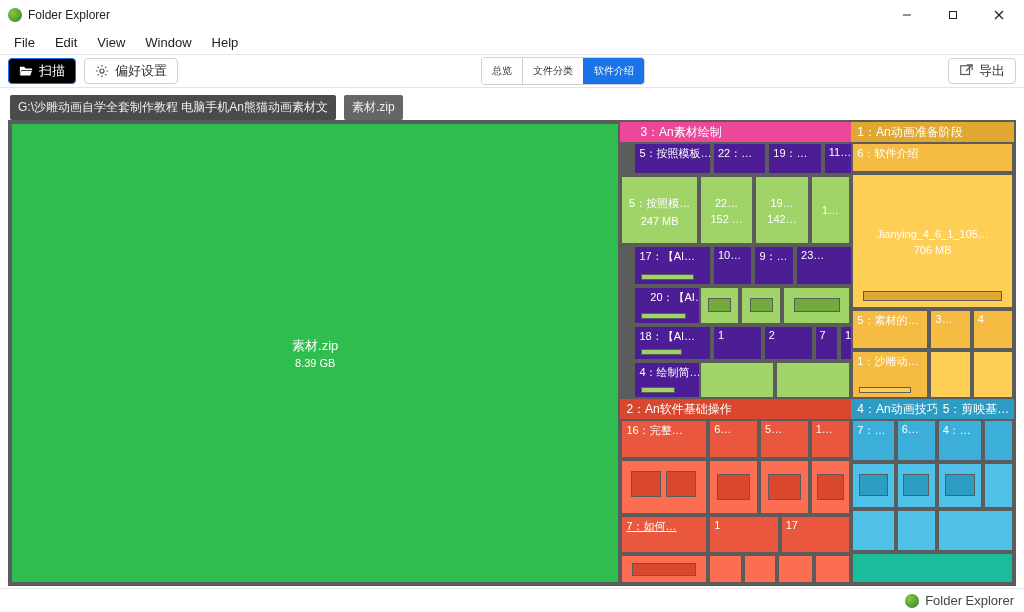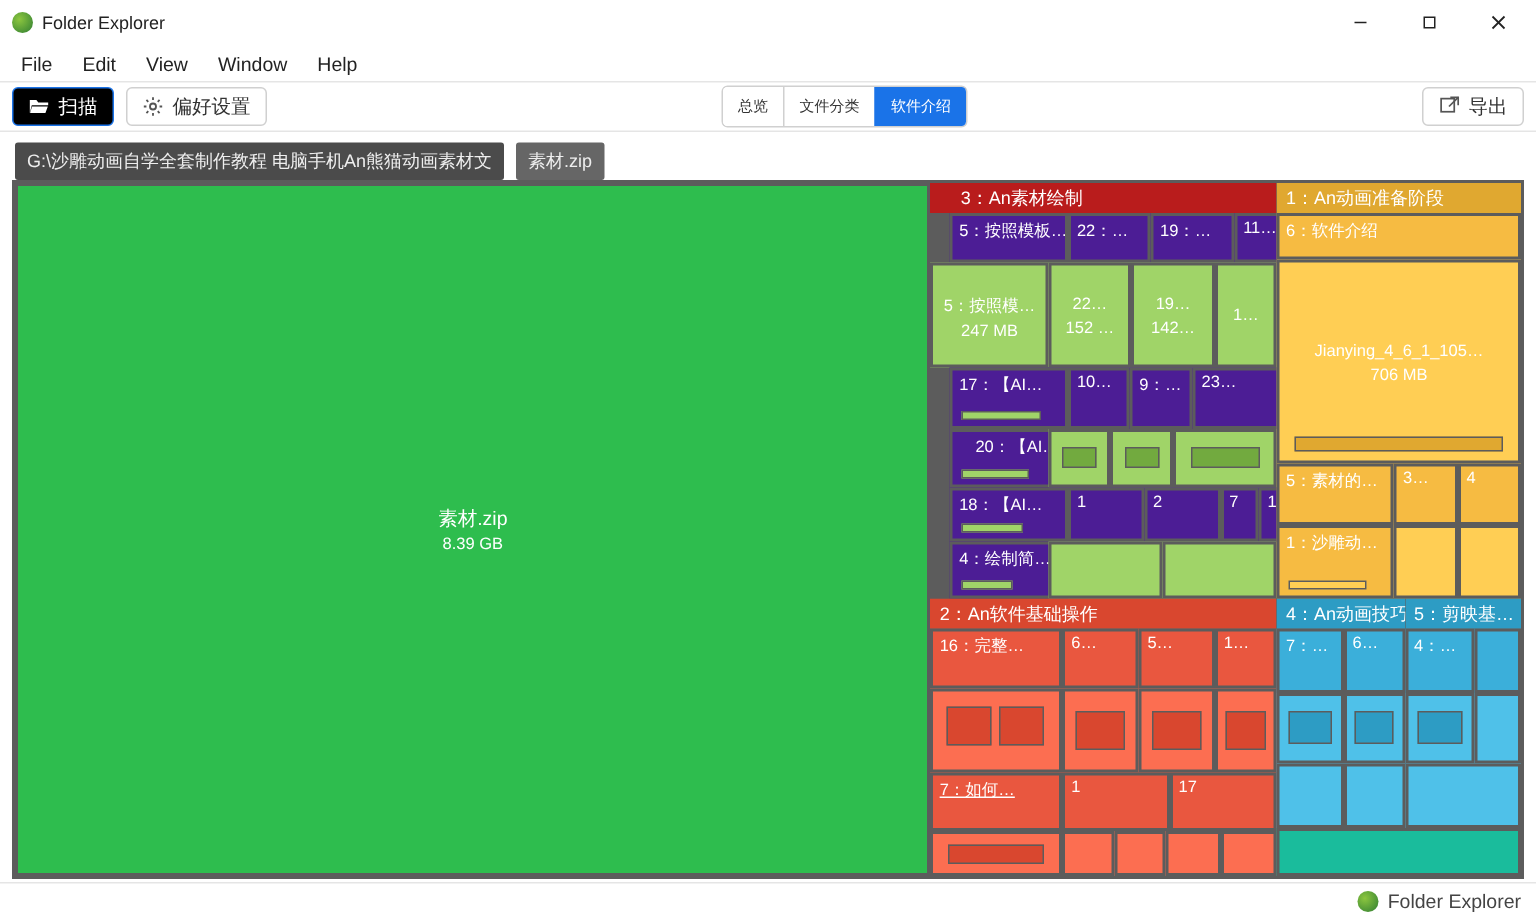--- a/index.html
+++ b/index.html
@@ -40,21 +40,21 @@
   .tm-body { position: absolute; left: 0; right: 0; top: 20px; bottom: 0; }
 
   .cell { position: absolute; border: 2px solid #5c5c5c; overflow: hidden; color: #fff; }
   .cell .lbl { font-size: 11px; padding: 2px 4px; white-space: nowrap; overflow: hidden; }
   .cell.center { display: flex; flex-direction: column; align-items: center; justify-content: center; text-align: center; }
   .cell .sub { font-size: 11px; margin-top: 2px; }
   .tiny { position: absolute; border: 1px solid #5c5c5c; }
 
   
   .c-green     { background: #2ebd4e; }
-  .c-lgreen    { background: #4c1d95; margin-left: 13px; } .h-lgreen    { background: #b91c1c; padding-left: 20px; }
+  .c-lgreen    { background: #4c1d95; margin-left: 13px; } .h-lgreen    { background: #ec4899; padding-left: 20px; }
   .c-lgreen2  { background: #a0d468; }
   .c-yellow    { background: #f6bb42; } .h-yellow    { background: #e0a830; }
   .c-orange    { background: #e9573f; } .h-orange    { background: #d9472f; }
   .c-orange2   { background: #fc6e51; }
   .c-blue      { background: #3bafda; } .h-blue      { background: #2d9cc4; }
   .c-blue2     { background: #4fc1e9; }
   .c-teal      { background: #1abc9c; }
 
   
   .statusbar { height: 24px; display: flex; align-items: center; justify-content: flex-end; padding: 0 10px; font-size: 13px; color: #444; gap: 6px; border-top: 1px solid #e5e5e5; }

